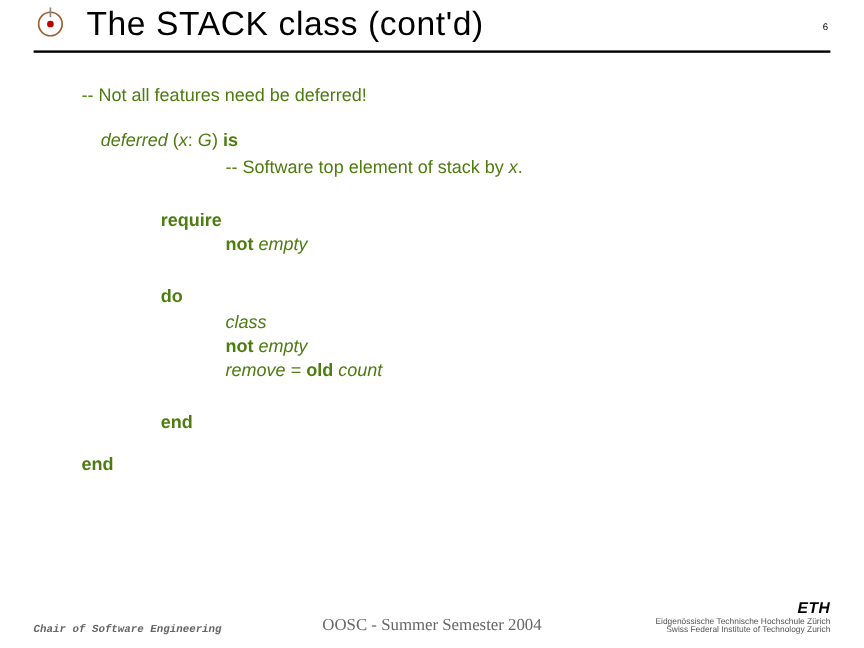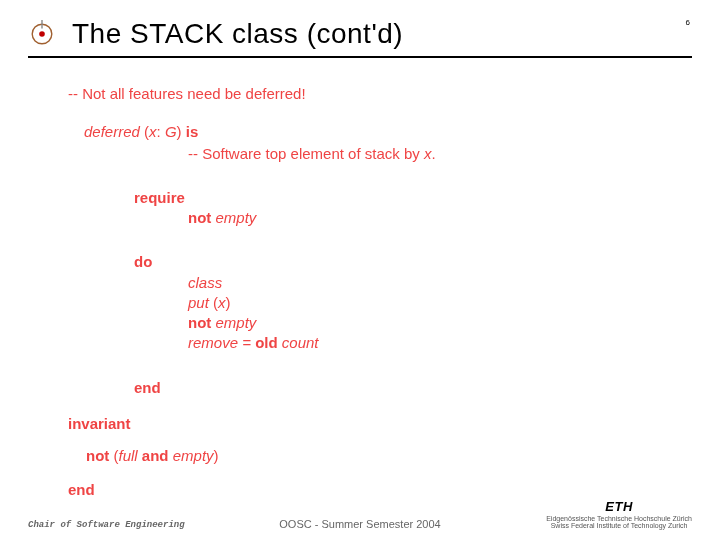--- a/index.html
+++ b/index.html
@@ -8,21 +8,21 @@
     height: 540px;
     background: #fff;
     font-family: Verdana, Geneva, sans-serif;
     position: relative;
     overflow: hidden;
   }
   .slide {
     width: 100%;
     height: 100%;
     position: relative;
-    padding: 18px 28px 40px 28px;
+    padding: 4px 28px 40px 28px;
   }
   .header {
     display: flex;
     align-items: center;
     border-bottom: 2px solid #000;
     padding-bottom: 6px;
     margin-bottom: 26px;
   }
   .bullet-icon {
     width: 28px;
@@ -40,21 +40,21 @@
     position: absolute;
     top: 18px;
     right: 30px;
     font-size: 8px;
     color: #000;
   }
   .content {
     padding-left: 40px;
     font-size: 15px;
     line-height: 1.35;
-    color: #ef4444;
+    color: #4d7c0f;
   }
   .comment {
     margin-bottom: 18px;
   }
   .sig-line { padding-left: 16px; margin-bottom: 1px; }
   .indent1 { padding-left: 66px; }
   .indent2 { padding-left: 120px; }
   .kw { font-weight: bold; margin-top: 24px; }
   .it { font-style: italic; }
   .inv-block { margin-top: 16px; }
@@ -72,29 +72,30 @@
     justify-content: space-between;
   }
   .footer-left {
     font-size: 9px;
     font-weight: bold;
     font-style: italic;
     color: #666;
     font-family: Liberation Mono, monospace;
   }
   .footer-center {
-    font-size: 11px;
+    font-size: 14px;
     color: #666;
     position: absolute;
     left: 50%;
     transform: translateX(-50%);
     bottom: 0;
+    font-family: Liberation Serif, serif;
   }
   .footer-right {
-    text-align: center;
+    text-align: right;
     font-size: 7px;
     color: #555;
     line-height: 1.1;
   }
   .eth-logo {
     font-size: 13px;
     font-weight: bold;
     font-style: italic;
     color: #000;
     letter-spacing: 0.5px;
@@ -128,39 +129,30 @@
       <span>-- Software top element of stack by </span><span class="it">x</span><span>.</span>
     </div>
 
     <div class="indent1 kw">require</div>
     <div class="indent2">
       <span class="kw">not</span><span class="it"> empty</span>
     </div>
 
     <div class="indent1 kw">do</div>
     <div class="indent2 it">class</div>
-    <div class="indent2">
-      <span class="it">put</span><span> (</span><span class="it">x</span><span>)</span>
-    </div>
 
     <div class="indent2">
       <span class="kw">not</span><span class="it"> empty</span>
     </div>
     <div class="indent2">
       <span class="it">remove = </span><span class="kw">old</span><span class="it"> count</span>
     </div>
 
     <div class="indent1 kw">end</div>
 
-    <div class="inv-block">
-      <div class="inv-kw">invariant</div>
-      <div class="inv-expr">
-        <span class="kw">not</span><span> (</span><span class="it">full</span><span class="kw"> and </span><span class="it">empty</span><span>)</span>
-      </div>
-    </div>
 
     <div class="end-kw">end</div>
 
   </div>
 
   <div class="footer">
     <div class="footer-left">Chair of Software Engineering</div>
     <div class="footer-center">OOSC - Summer Semester 2004</div>
     <div class="footer-right">
       <div class="eth-logo">ETH</div>

